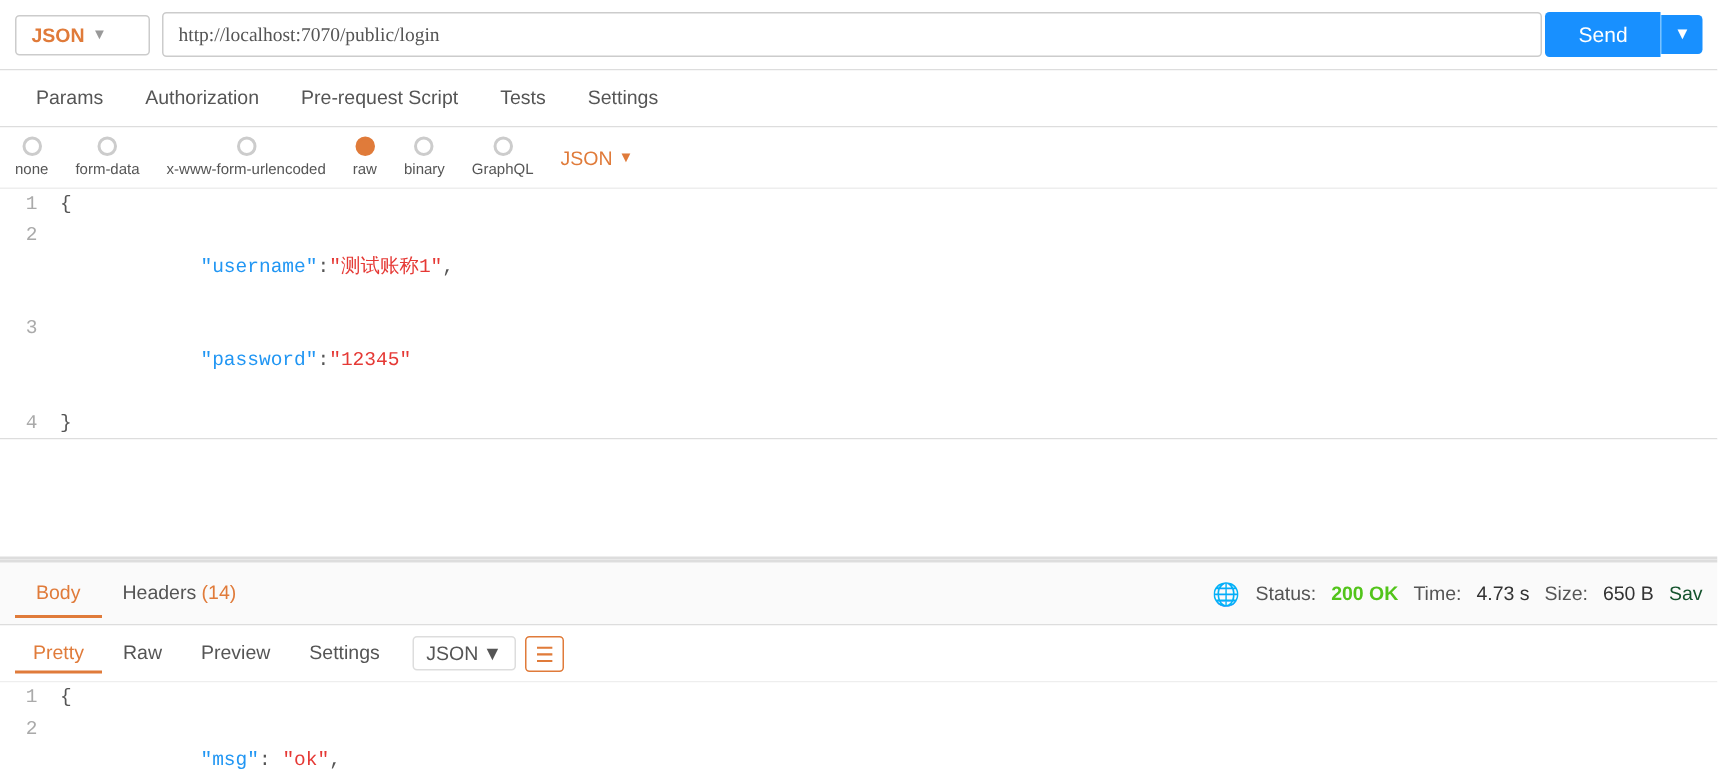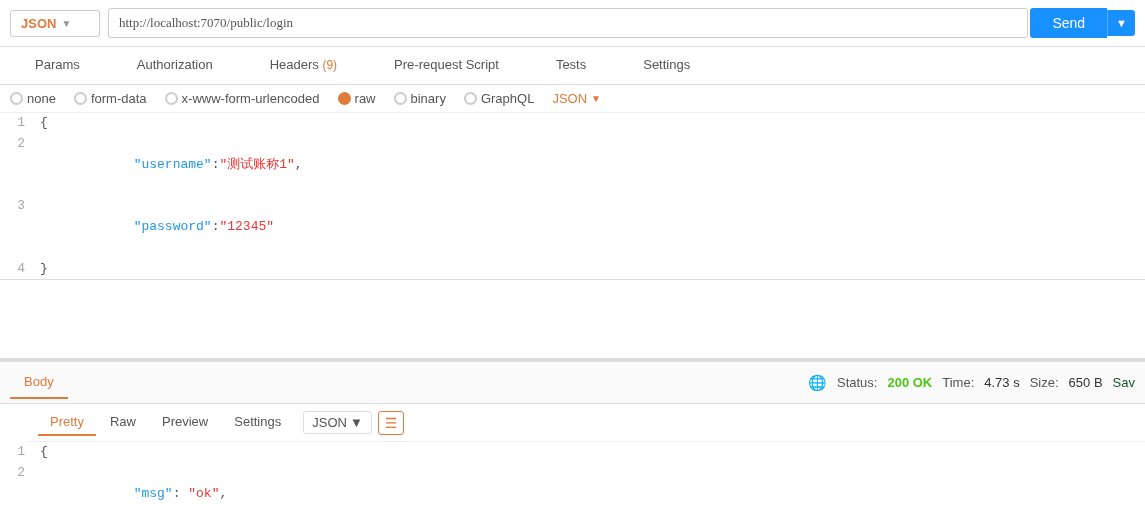--- a/index.html
+++ b/index.html
@@ -26,33 +26,33 @@
       background: #1890ff; color: #fff; border: none; padding: 7px 22px;
       font-size: 14px; cursor: pointer; border-radius: 3px 0 0 3px;
     }
     .send-arrow {
       background: #1890ff; color: #fff; border: none; border-left: 1px solid #4aaeff;
       padding: 7px 8px; cursor: pointer; border-radius: 0 3px 3px 0; font-size: 11px;
     }
 
     
     .tabs-row {
-      display: flex; align-items: center; padding: 0 21px; border-bottom: 1px solid #ddd; background: #fff; gap: 29px;
+      display: flex; align-items: center; padding: 0 10px; border-bottom: 1px solid #ddd; background: #fff;
     }
     .tab {
       padding: 10px 14px; cursor: pointer; font-size: 13px; color: #555; border-bottom: 2px solid transparent;
     }
     .tab.active { color: #e07b3a; border-bottom: 2px solid #e07b3a; }
     .tab .badge { color: #e07b3a; font-size: 12px; }
 
     
     .body-opts-row {
       display: flex; align-items: center; padding: 6px 10px; border-bottom: 1px solid #eee; background: #fff; gap: 18px;
     }
-    .radio-opt { display: flex; align-items: center; gap: 4px; cursor: pointer; font-size: 13px; color: #555; }
+    .radio-opt { display: flex; align-items: center; gap: 4px; cursor: pointer; font-size: 10px; color: #555; flex-direction: column; }
     .radio-circle {
       width: 13px; height: 13px; border-radius: 50%; border: 2px solid #ccc; display: inline-block;
     }
     .radio-circle.orange-dot { border-color: #e07b3a; background: #e07b3a; }
     .format-select {
       display: flex; align-items: center; gap: 4px; color: #e07b3a; cursor: pointer; font-size: 13px;
     }
     .format-arrow { font-size: 10px; color: #e07b3a; }
 
     
@@ -83,21 +83,21 @@
     .resp-tab.active { color: #e07b3a; border-bottom: 2px solid #e07b3a; }
     .resp-tab .badge { color: #e07b3a; }
     .resp-status-row { display: flex; align-items: center; gap: 10px; font-size: 13px; }
     .status-ok { color: #52c41a; font-weight: bold; }
     .status-label { color: #555; }
     .save-label { color: #14532d; cursor: pointer; }
     .globe-icon { color: #999; font-size: 15px; }
 
     
     .resp-body-tabs {
-      display: flex; align-items: center; padding: 5px 10px; border-bottom: 1px solid #eee; background: #fff; gap: 2px; margin-left: 28px;
+      display: flex; align-items: center; padding: 5px 10px; border-bottom: 1px solid #eee; background: #fff; gap: 2px;
     }
     .rbt {
       padding: 5px 12px; cursor: pointer; font-size: 13px; color: #555; border-bottom: 2px solid transparent;
     }
     .rbt.active { color: #e07b3a; border-bottom: 2px solid #e07b3a; }
     .format-badge {
       display: flex; align-items: center; gap: 3px; border: 1px solid #ddd; border-radius: 3px;
       padding: 3px 8px; cursor: pointer; font-size: 13px; color: #555; margin-left: 8px;
     }
     .wrap-icon {
@@ -121,21 +121,20 @@
   <input class="url-input" type="text" value="http://localhost:7070/public/login" style="">
   <div class="send-btn-group">
     <button class="send-btn">Send</button>
     <button class="send-arrow">▼</button>
   </div>
 </div>
 
 <div class="tabs-row">
   <div class="tab">Params</div>
   <div class="tab">Authorization</div>
-  <div class="tab">Headers <span class="badge">(9)</span></div>
   <div class="tab">Pre-request Script</div>
   <div class="tab">Tests</div>
   <div class="tab">Settings</div>
 </div>
 
 <div class="body-opts-row">
   <div class="radio-opt">
     <span class="radio-circle"></span>
     <span>none</span>
   </div>
@@ -188,20 +187,21 @@
       <span class="line-content brace-color">}</span>
     </div>
   </div>
 </div>
 
 <div style="height: 80px; border-bottom: 2px solid #ddd; background:#fff;"></div>
 
 <div class="response-header-bar">
   <div class="resp-tabs">
     <div class="resp-tab active">Body</div>
+    <div class="resp-tab">Headers <span class="badge">(14)</span></div>
   </div>
   <div class="resp-status-row">
     <span class="globe-icon">🌐</span>
     <span class="status-label">Status:</span>
     <span class="status-ok">200 OK</span>
     <span class="status-label">Time:</span>
     <span>4.73 s</span>
     <span class="status-label">Size:</span>
     <span>650 B</span>
     <span class="save-label">Sav</span>

